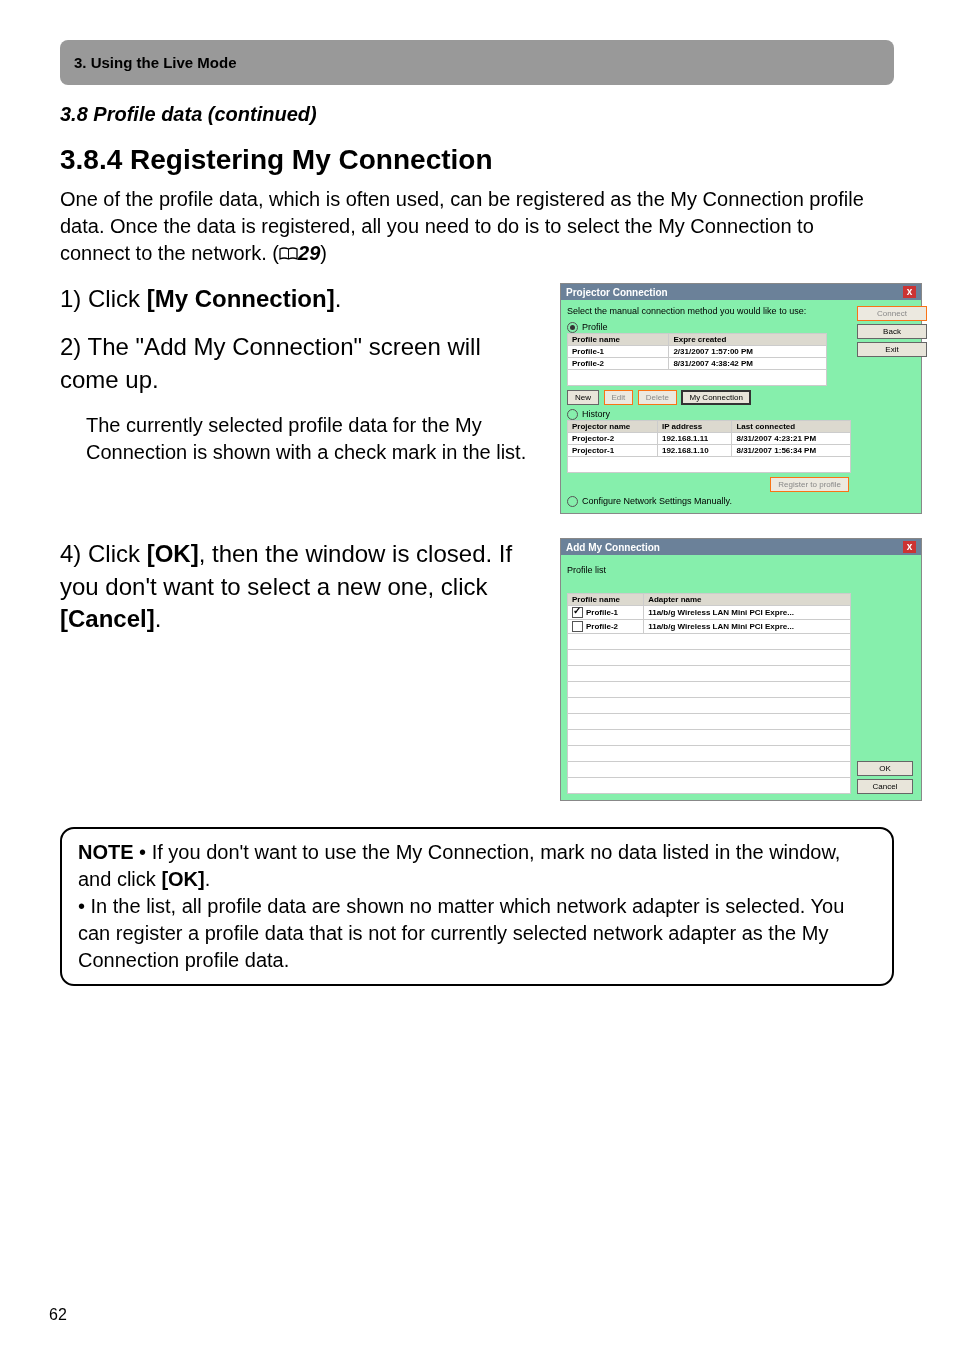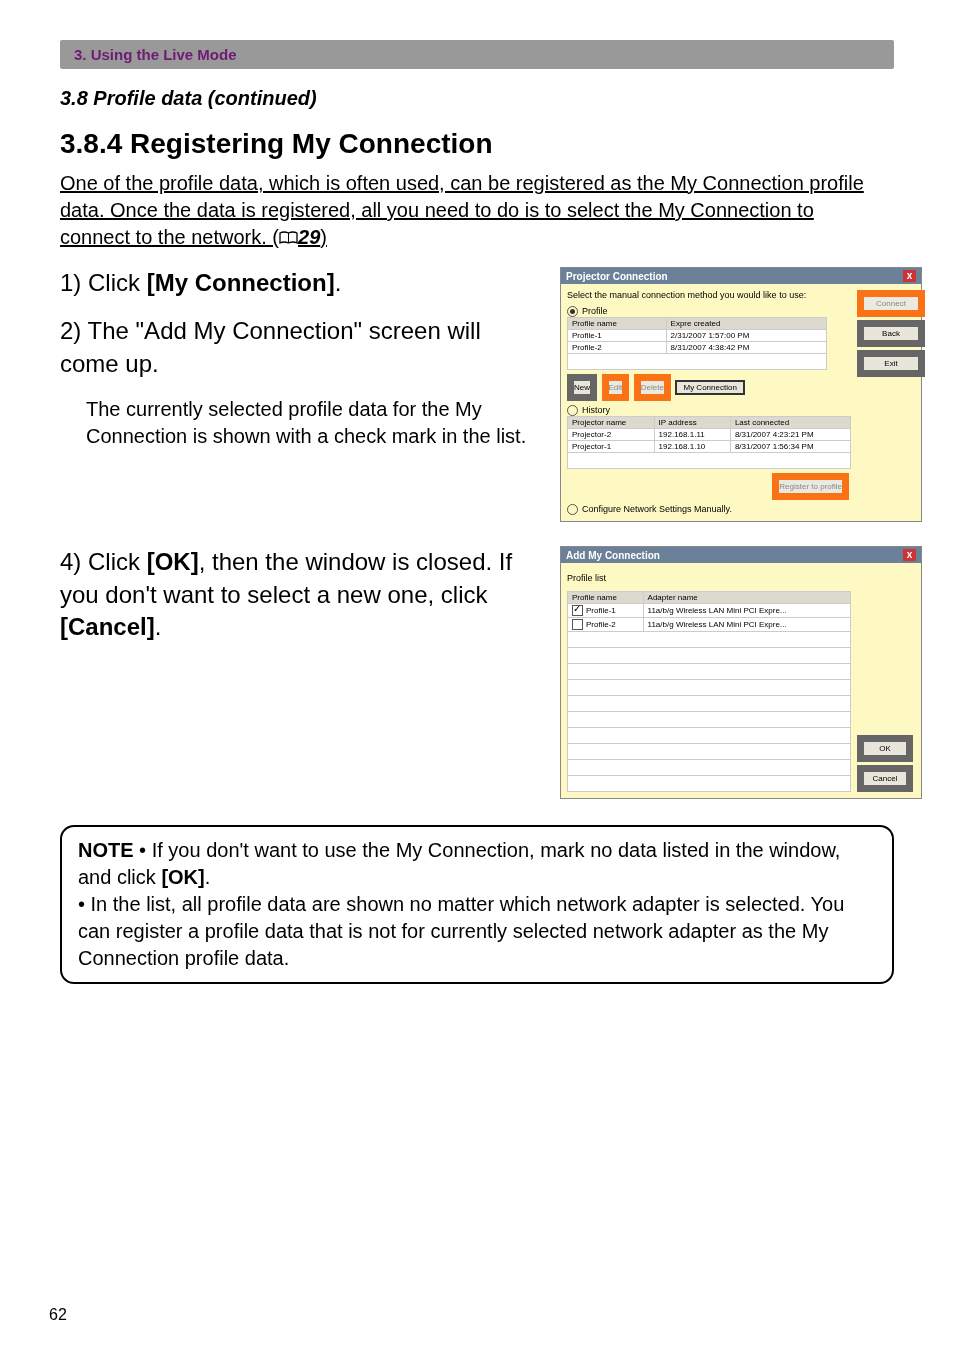--- a/index.html
+++ b/index.html
@@ -10,44 +10,43 @@
     color: #000;
     width: 954px;
   }
   .page {
     padding: 40px 60px 30px 60px;
     position: relative;
     min-height: 1280px;
   }
   .chapter-bar {
     background: #999;
-    border-radius: 2px;
-    padding: 6px 14px;
-    color: #701a75;
+    border-radius: 8px;
+    padding: 14px 14px;
+    color: #000000;
     font-weight: bold;
     font-size: 15px;
     margin-bottom: 18px;
   }
   .section-title-it {
     font-style: italic;
     font-weight: bold;
     font-size: 20px;
     margin: 14px 0;
   }
   .subsection-title {
     font-weight: bold;
     font-size: 28px;
     margin: 18px 0 10px 0;
     font-family: Arial, Helvetica, sans-serif;
   }
   .body-text {
     font-size: 20px;
     line-height: 1.35;
     margin: 0 17px 16px 0;
-    text-decoration: underline;
   }
   .step {
     font-size: 24px;
     line-height: 1.35;
     margin: 0 0 16px 0;
   }
   .step-indent {
     font-size: 20px;
     line-height: 1.35;
     margin-left: 26px;
@@ -80,21 +79,21 @@
   .page-num {
     position: absolute;
     left: 49px;
     bottom: 26px;
     font-size: 16px;
   }
 
   
   .dlg {
     font-size: 9px;
-    background: #fef9c3;
+    background: #86efac;
     border: 1px solid #888;
     width: 360px;
   }
   .dlg-title {
     background: #6b8199;
     color: #fff;
     font-size: 10px;
     font-weight: bold;
     padding: 2px 5px;
     display: flex;
@@ -130,41 +129,41 @@
   }
   .tbl {
     background: #fff; border: 1px solid #999; width: 260px;
     border-collapse: collapse;
   }
   .tbl th, .tbl td {
     border: 1px solid #ccc;
     font-size: 8px;
     padding: 1px 4px;
     text-align: left;
-    font-weight: normal;
+    font-weight: bold;
   }
   .tbl th { background: #dcd9cf; }
   .tbl .sel th:first-child { border-bottom: 1px dotted #444; }
   .btn {
     display: inline-block;
-    border: 7px solid #f97316;
+    border: 1px solid #f97316;
     background: #ece9e0;
-    padding: 2px 0;
+    padding: 2px 7px;
     font-size: 8px;
     color: #888;
     margin-right: 2px;
   }
   .btn.active { color:#000; border-color:#666; background:#e8e5da; }
   .btn.hi { color:#000; border: 2px solid #333; padding: 1px 6px; background:#e8e5da; }
   .side-btns {
     width: 58px;
   }
   .side-btns .btn { width: 54px; text-align:center; margin-bottom:3px; display:block; }
   .dlg-flex { display:flex; gap:6px; }
-  .dlg-section-label { margin: 4px 0 8px 0; }
+  .dlg-section-label { margin: 4px 0 18px 0; }
   .tbl-full { width: 100%; }
   .chk {
     display:inline-block; width:9px; height:9px; border:1px solid #555;
     margin-right:3px; vertical-align:middle; position:relative; background:#fff;
   }
   .chk.checked::after {
     content:"✓"; position:absolute; left:0; top:-2px; font-size:10px; line-height:10px;
   }
   .empty-row { height: 13px; }
   .dlg2-side { width:58px; display:flex; flex-direction:column; justify-content:flex-end; gap:3px;}

